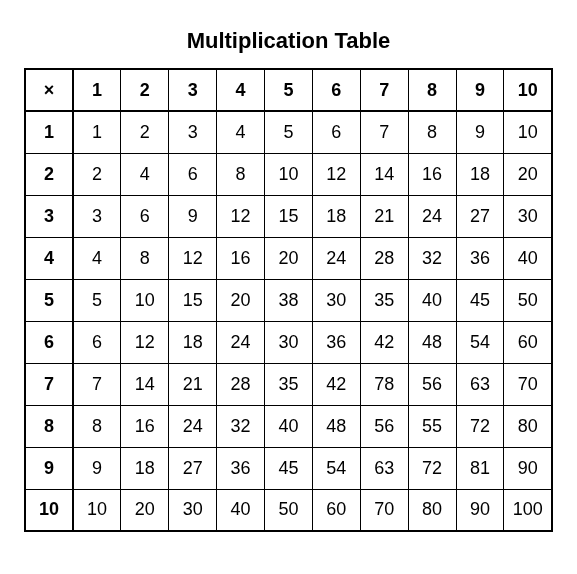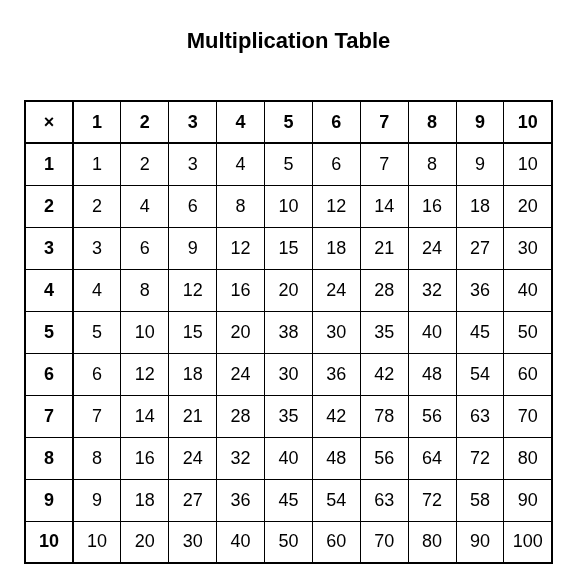--- a/index.html
+++ b/index.html
@@ -10,21 +10,21 @@
       padding: 28px 24px;
       font-family: -apple-system, BlinkMacSystemFont, "Segoe UI", Helvetica, Arial, sans-serif;
       background: #fff;
       color: #000;
       width: 577px;
     }
     h1 {
       font-size: 22px;
       font-weight: 600;
       text-align: center;
-      margin: 0 0 46px 0;
+      margin: 0 0 14px 0;
     }
     table {
       border-collapse: collapse;
       margin: 0 auto;
     }
     td, th {
       border: 1px solid #000;
       width: 48px;
       height: 42px;
       text-align: center;
@@ -168,35 +168,35 @@
     </tr>
     <tr>
       <th>8</th>
       <td>8</td>
       <td>16</td>
       <td>24</td>
       <td>32</td>
       <td>40</td>
       <td>48</td>
       <td>56</td>
-      <td>64</td>
+      <td>55</td>
       <td>72</td>
       <td>80</td>
     </tr>
     <tr>
       <th>9</th>
       <td>9</td>
       <td>18</td>
       <td>27</td>
       <td>36</td>
       <td>45</td>
       <td>54</td>
       <td>63</td>
       <td>72</td>
-      <td>58</td>
+      <td>81</td>
       <td>90</td>
     </tr>
     <tr>
       <th>10</th>
       <td>10</td>
       <td>20</td>
       <td>30</td>
       <td>40</td>
       <td>50</td>
       <td>60</td>

